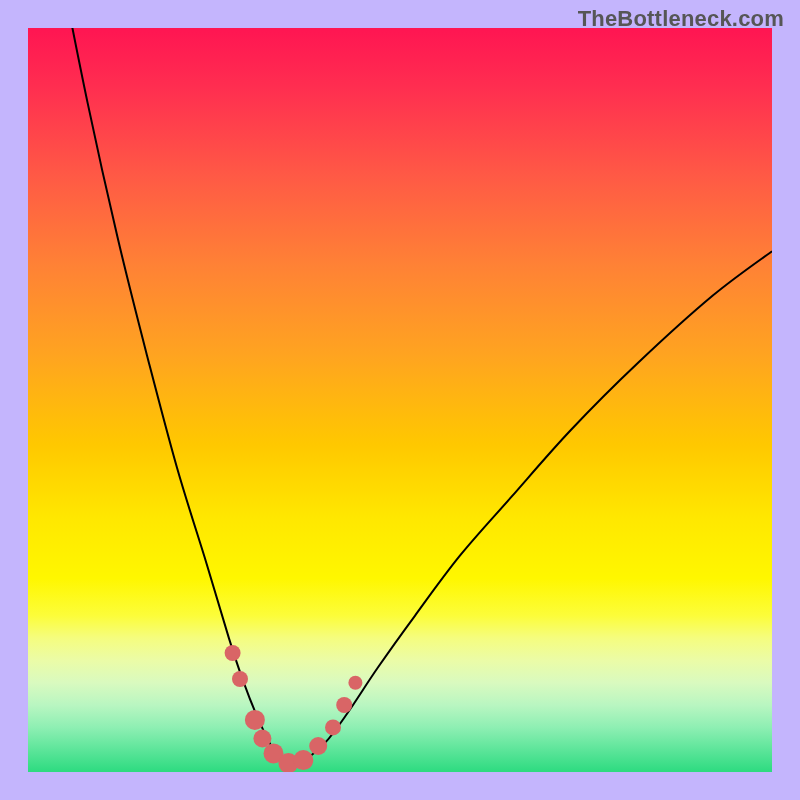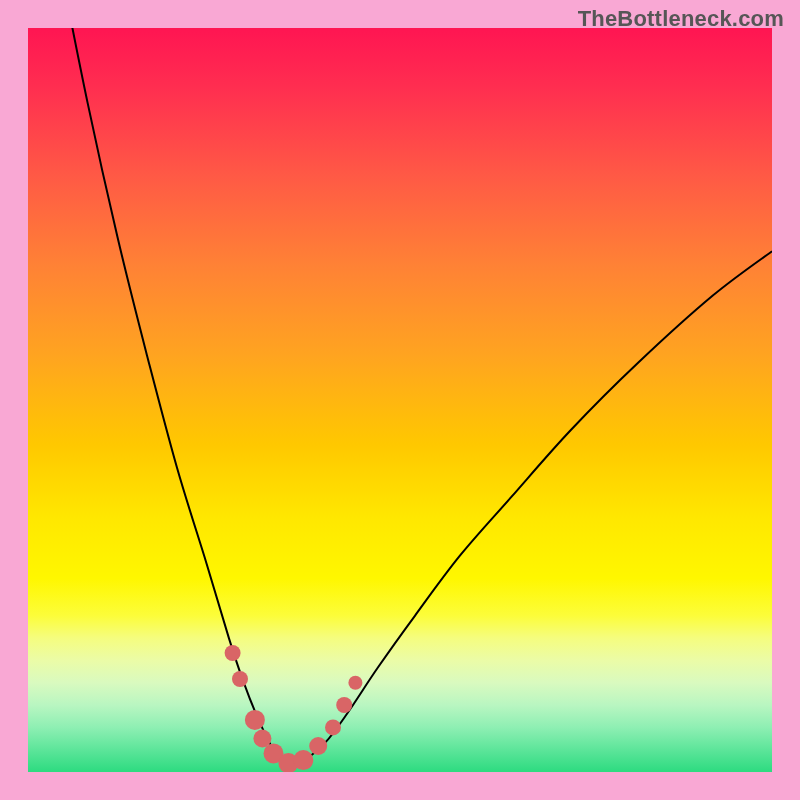--- a/index.html
+++ b/index.html
@@ -6,21 +6,21 @@
     margin: 0;
     padding: 0;
     width: 800px;
     height: 800px;
     background: #000;
     overflow: hidden;
   }
   .outer {
     width: 800px;
     height: 800px;
-    background: #f9a8d4;
+    background: #c4b5fd;
     position: relative;
   }
   .watermark {
     position: absolute;
     top: 6px;
     right: 16px;
     font-family: Arial, Helvetica, sans-serif;
     font-size: 22px;
     font-weight: 600;
     color: #565656;

